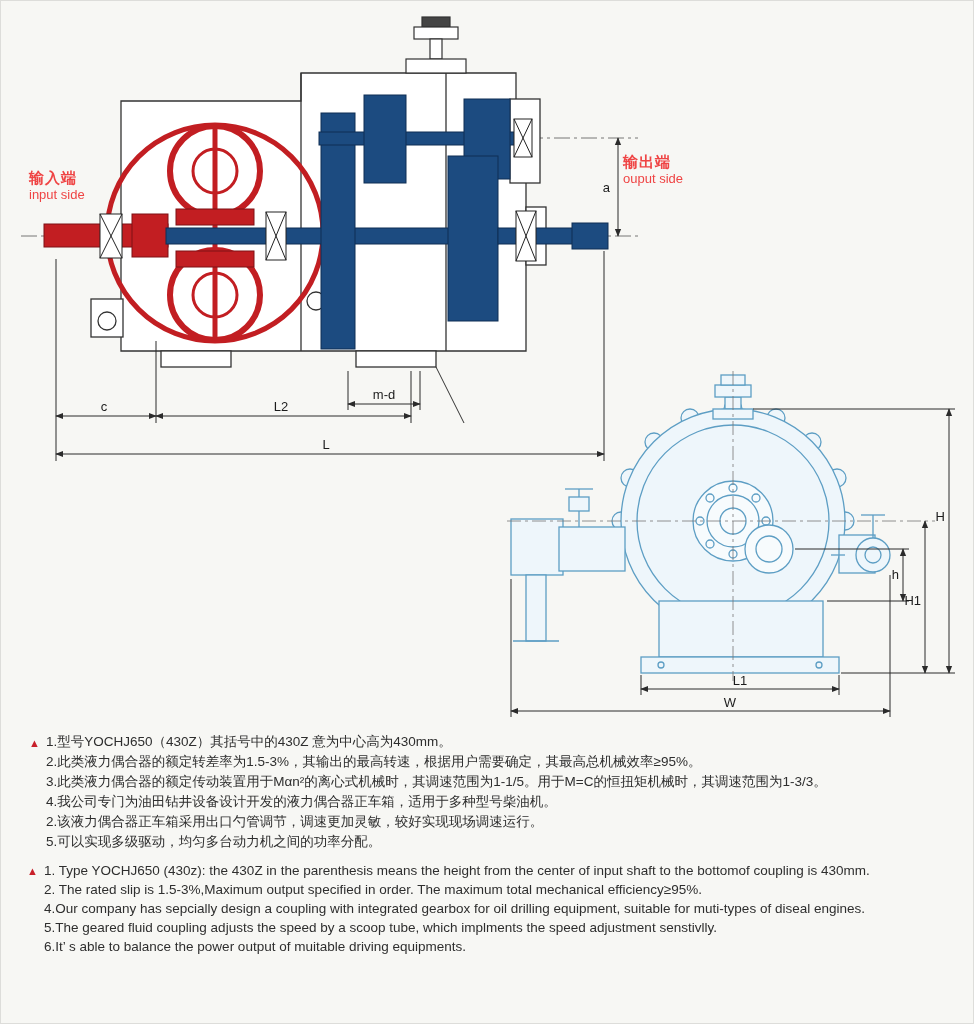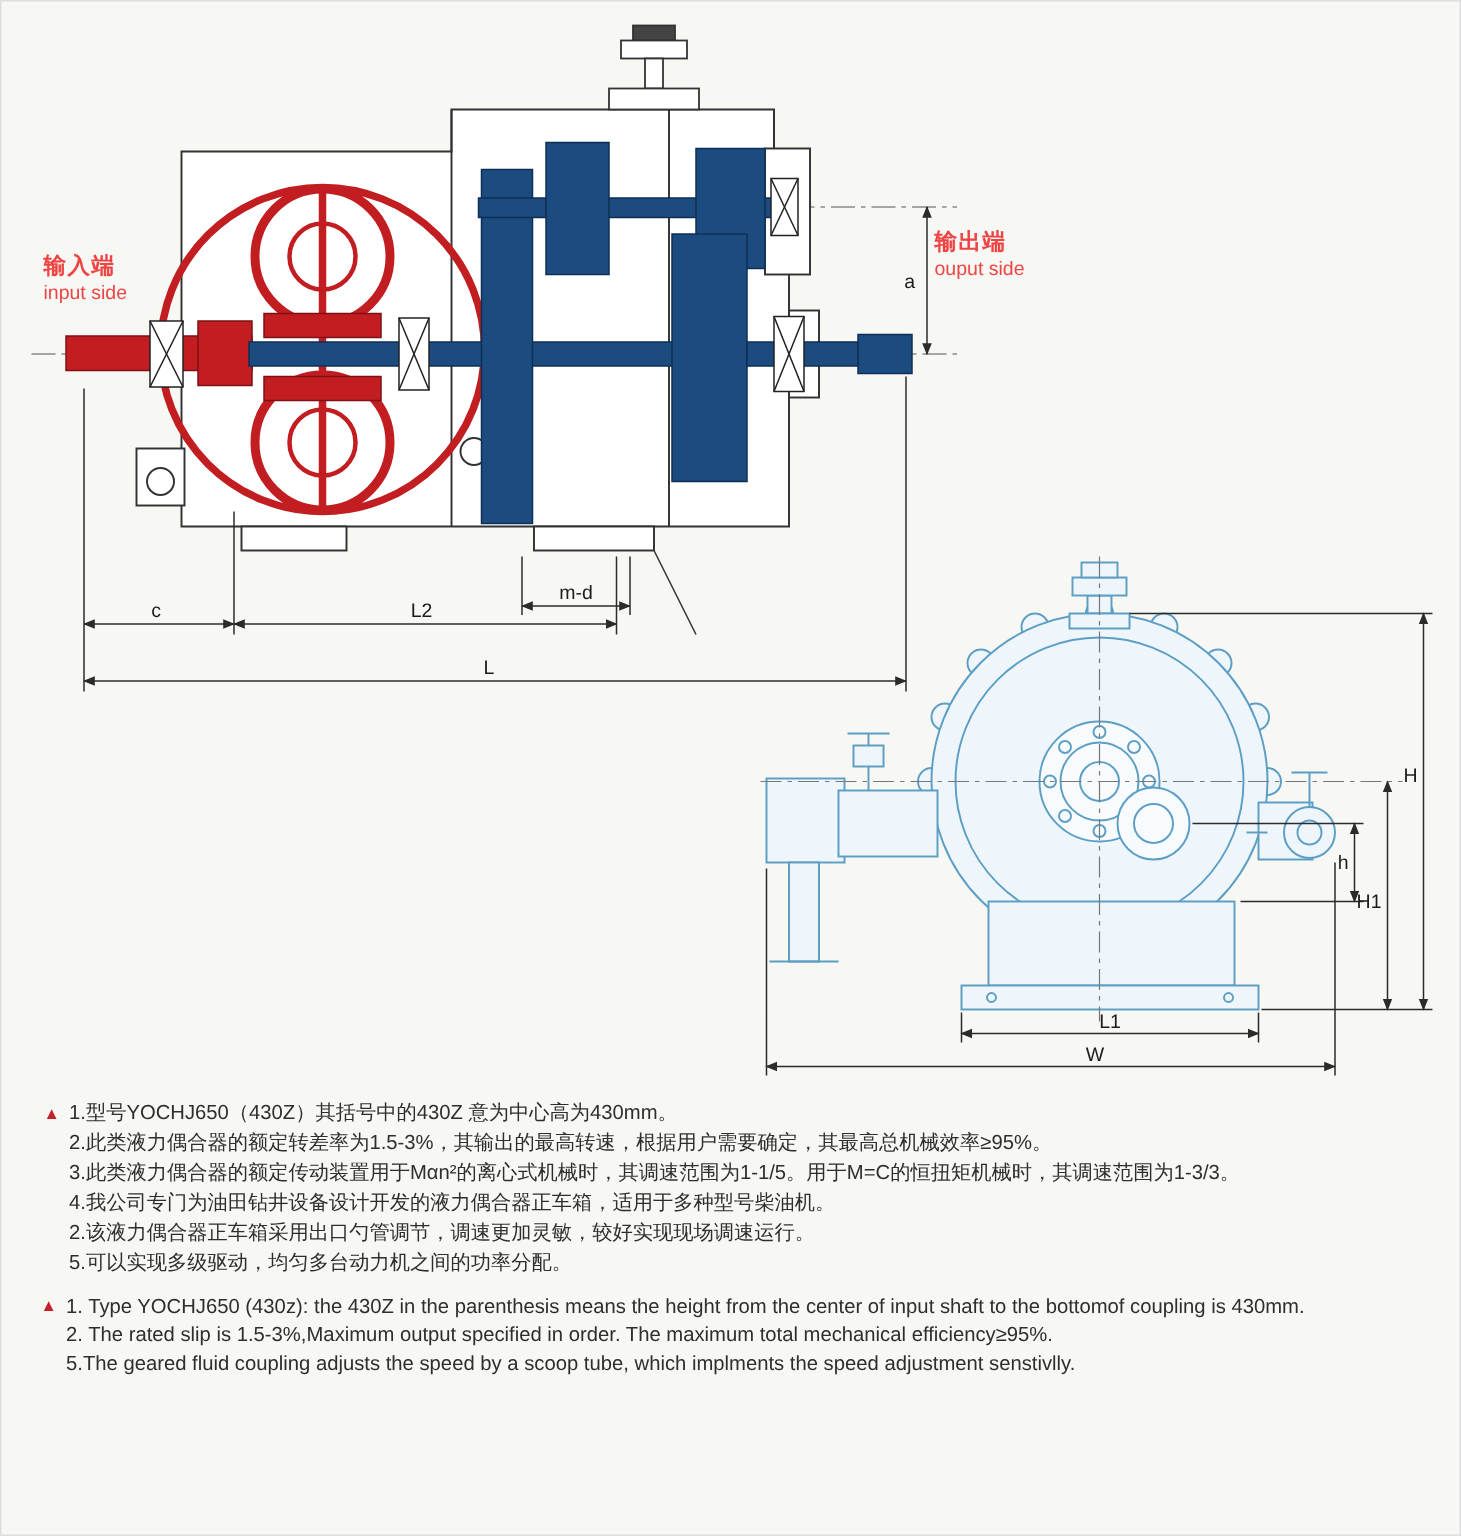--- a/index.html
+++ b/index.html
@@ -251,17 +251,23 @@
 
   <div class="notes notes-en">
     <div class="note-line">
       <span class="tri">▲</span>
       <span>1. Type YOCHJ650 (430z): the 430Z in the parenthesis means the height from the center of input shaft to the bottomof coupling is 430mm.</span>
     </div>
     <div class="note-line">
       <span>2. The rated slip is 1.5-3%,Maximum output specified in order. The maximum total mechanical efficiency≥95%.</span>
     </div>
     <div class="note-line">
+      <span>4.Our company has sepcially design a coupling with integrated gearbox for oil drilling equipment, suitable for muti-types of diseal engines.</span>
+    </div>
+    <div class="note-line">
       <span>5.The geared fluid coupling adjusts the speed by a scoop tube, which implments the speed adjustment senstivlly.</span>
     </div>
+    <div class="note-line">
+      <span>6.It’ s able to balance the power output of muitable driving equipments.</span>
+    </div>
   </div>
 
 </div>
 
 </body></html>

